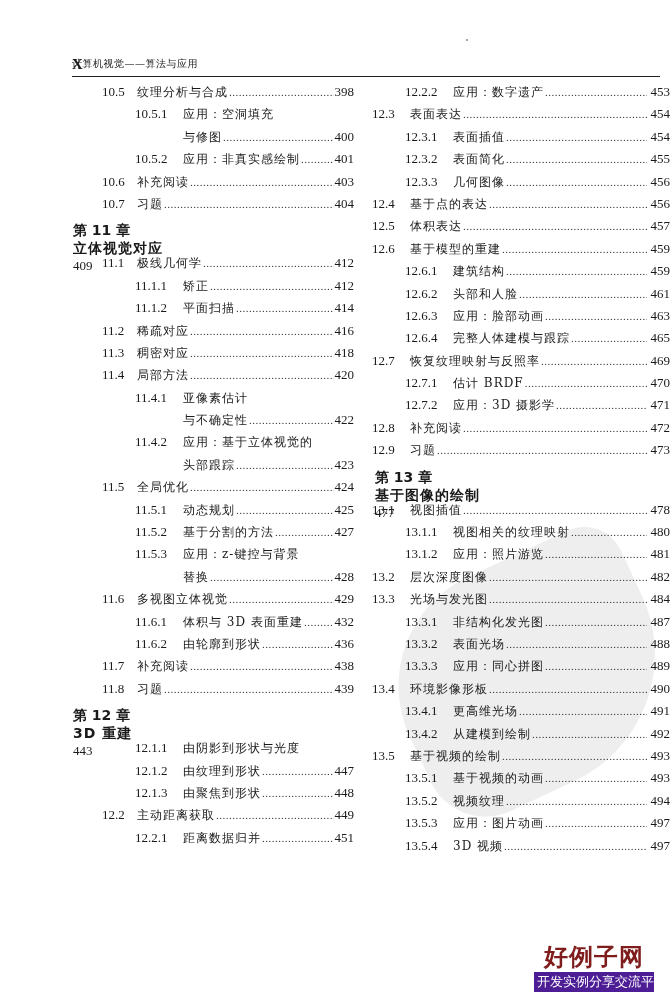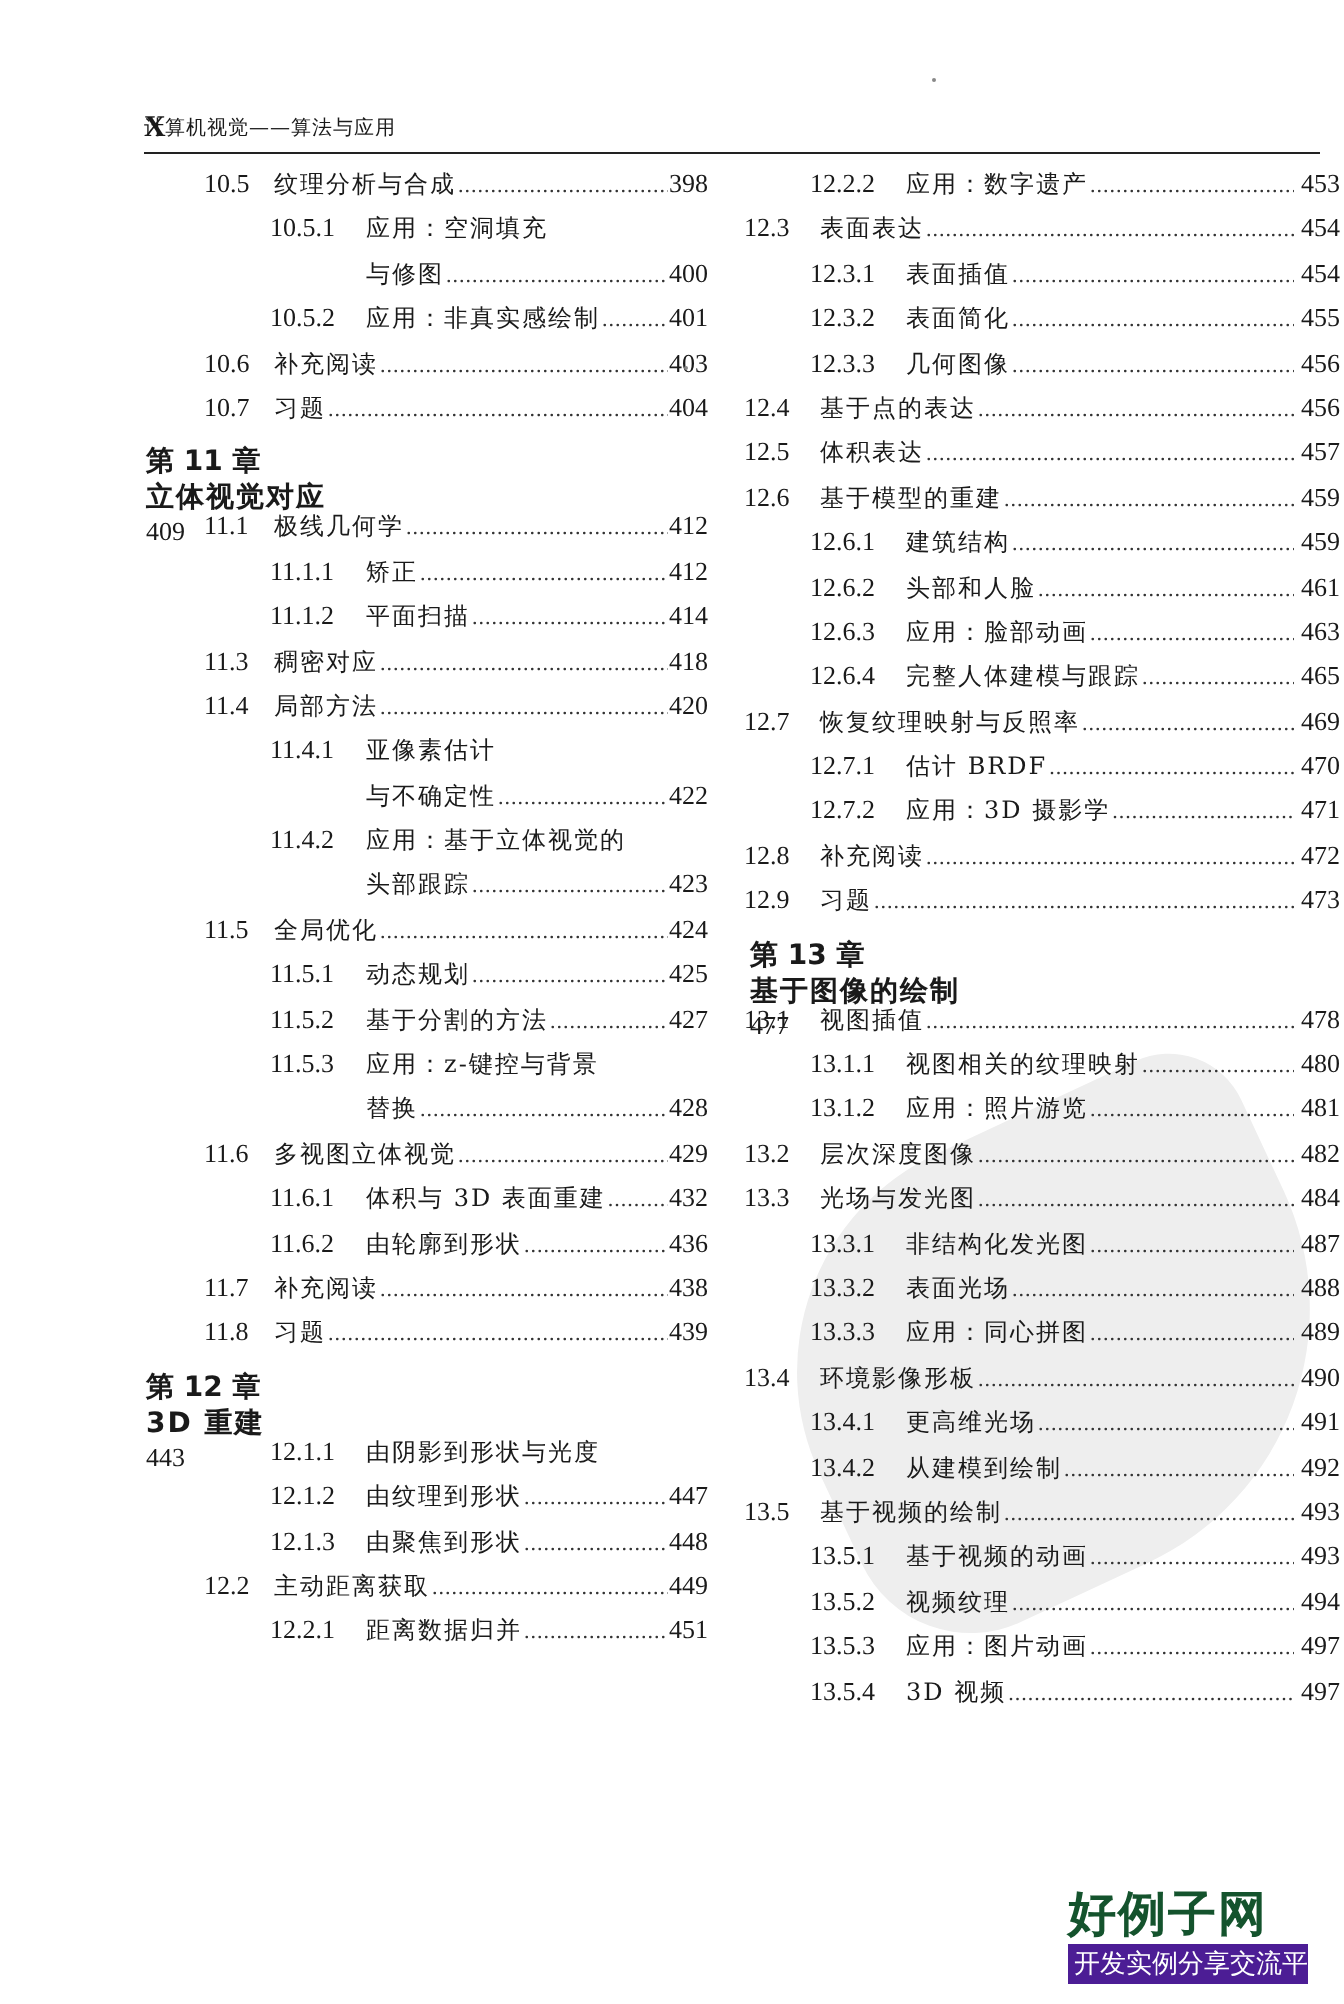--- a/index.html
+++ b/index.html
@@ -49,22 +49,22 @@
   .right .row.l2 { padding-left: 33px; }
   .right .row.l2 .num { width: 48px; }
   .right .row.ch .num { width: 92px; }
   .right .row .page { margin-left: 3px; }
   .watermark {
     position: absolute; left: 395px; top: 560px; width: 270px; height: 230px;
     background: #eeeeee; border-radius: 120px 40px 140px 60px; transform: rotate(-25deg); z-index: -1;
   }
   .logo { position: absolute; left: 534px; top: 944px; width: 120px; }
   .logo .brand {
-    font-family: "DejaVu Serif", serif; font-weight: bold; font-size: 24px; color: #14532d;
-    letter-spacing: 1px; line-height: 26px;
+    font-family: "DejaVu Serif", serif; font-weight: bold; font-size: 24px; color: #7f1d1d;
+    letter-spacing: 1px; line-height: 26px; text-align: center;
   }
   .logo .slogan {
     background: #4c1d95; color: #fff; font-family: "DejaVu Sans", sans-serif; font-size: 13px;
     padding: 1px 3px; margin-top: 2px; white-space: nowrap;
   }
   .dot-mark { position: absolute; width: 2px; height: 2px; background: #888; border-radius: 50%; }
 </style>
 </head>
 <body>
 
@@ -129,20 +129,26 @@
       <span class="dots"></span>
       <span class="page">412</span>
     </div>
     <div class="row l2">
       <span class="num">11.1.2</span>
       <span class="ttl">平面扫描</span>
       <span class="dots"></span>
       <span class="page">414</span>
     </div>
     <div class="row l1">
+      <span class="num">11.2</span>
+      <span class="ttl">稀疏对应</span>
+      <span class="dots"></span>
+      <span class="page">416</span>
+    </div>
+    <div class="row l1">
       <span class="num">11.3</span>
       <span class="ttl">稠密对应</span>
       <span class="dots"></span>
       <span class="page">418</span>
     </div>
     <div class="row l1">
       <span class="num">11.4</span>
       <span class="ttl">局部方法</span>
       <span class="dots"></span>
       <span class="page">420</span>

